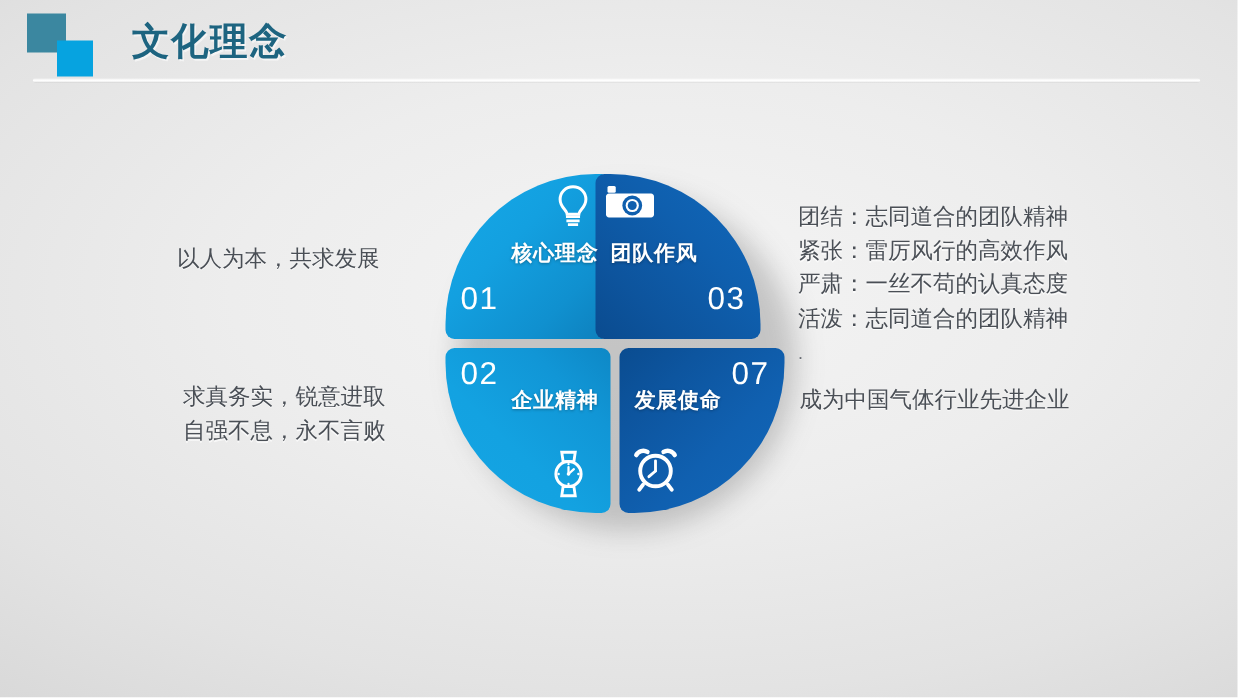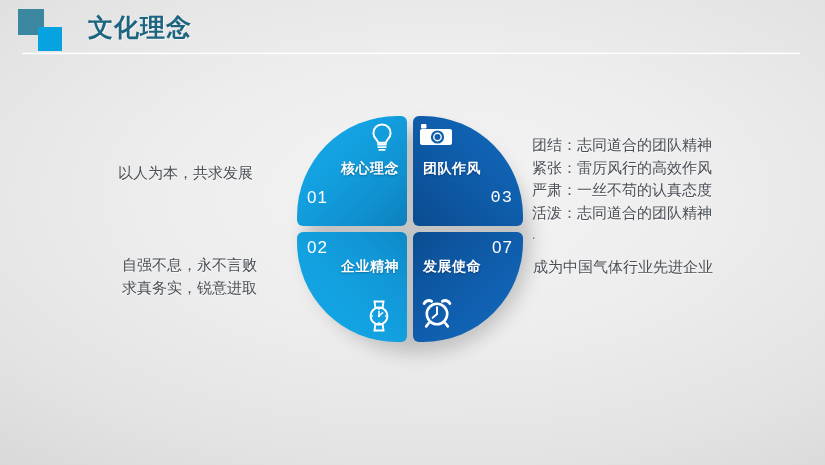--- a/index.html
+++ b/index.html
@@ -118,42 +118,41 @@
     z-index: 2;
   }
   .petal .lbl {
     font-size: 14px;
     font-weight: bold;
     letter-spacing: 0.5px;
     white-space: nowrap;
     text-shadow: 0 1px 2px rgba(0,0,0,0.3);
   }
   .petal .num {
-    font-size: 17px;
+    font-size: 21px;
     font-weight: normal;
     letter-spacing: 1px;
   }
   .petal .ico svg { display: block; }
 
   
   #petal-1 {
     left: 0; top: 0;
     border-radius: 100px 6px 6px 6px;
     background: linear-gradient(135deg, #15a9e8 0%, #13a0e0 40%, #1090cf 75%, #0d7fbc 100%);
   }
   #petal-1 .ico { right: 12px; top: 6px; }
   #petal-1 .lbl { right: 8px; top: 44px; }
   #petal-1 .num { left: 10px; top: 72px; }
 
   
   #petal-2 {
-    left: 116px; top: 0;
+    left: 100px; top: 0;
     border-radius: 6px 100px 6px 6px;
     background: linear-gradient(225deg, #1169bc 0%, #0f5fae 40%, #0d549d 75%, #0a4b8f 100%);
-    font-family: Liberation Mono, monospace;
   }
   #petal-2 .ico { left: 6px; top: 4px; }
   #petal-2 .lbl { left: 10px; top: 44px; }
   #petal-2 .num { right: 10px; top: 72px; }
 
   
   #petal-3 {
     left: 0; top: 116px;
     border-radius: 6px 6px 6px 100px;
     background: linear-gradient(45deg, #14a5e4 0%, #13a2e1 40%, #1196d6 75%, #0e88c6 100%);
@@ -219,22 +218,22 @@
   </div>
 
   <div class="edge-accent edge-teal"></div>
   <div class="edge-accent edge-cyan"></div>
 
   <div class="side-text" id="txt-left-top">
     <div>以人为本，共求发展</div>
   </div>
 
   <div class="side-text" id="txt-left-bottom">
+    <div>求真务实，锐意进取</div>
     <div>自强不息，永不言败</div>
-    <div>求真务实，锐意进取</div>
   </div>
 
   <div class="side-text" id="txt-right-top">
     <div>团结：志同道合的团队精神</div>
     <div>紧张：雷厉风行的高效作风</div>
     <div>严肃：一丝不苟的认真态度</div>
     <div>活泼：志同道合的团队精神</div>
     <div class="trailing-dot">.</div>
   </div>
 

